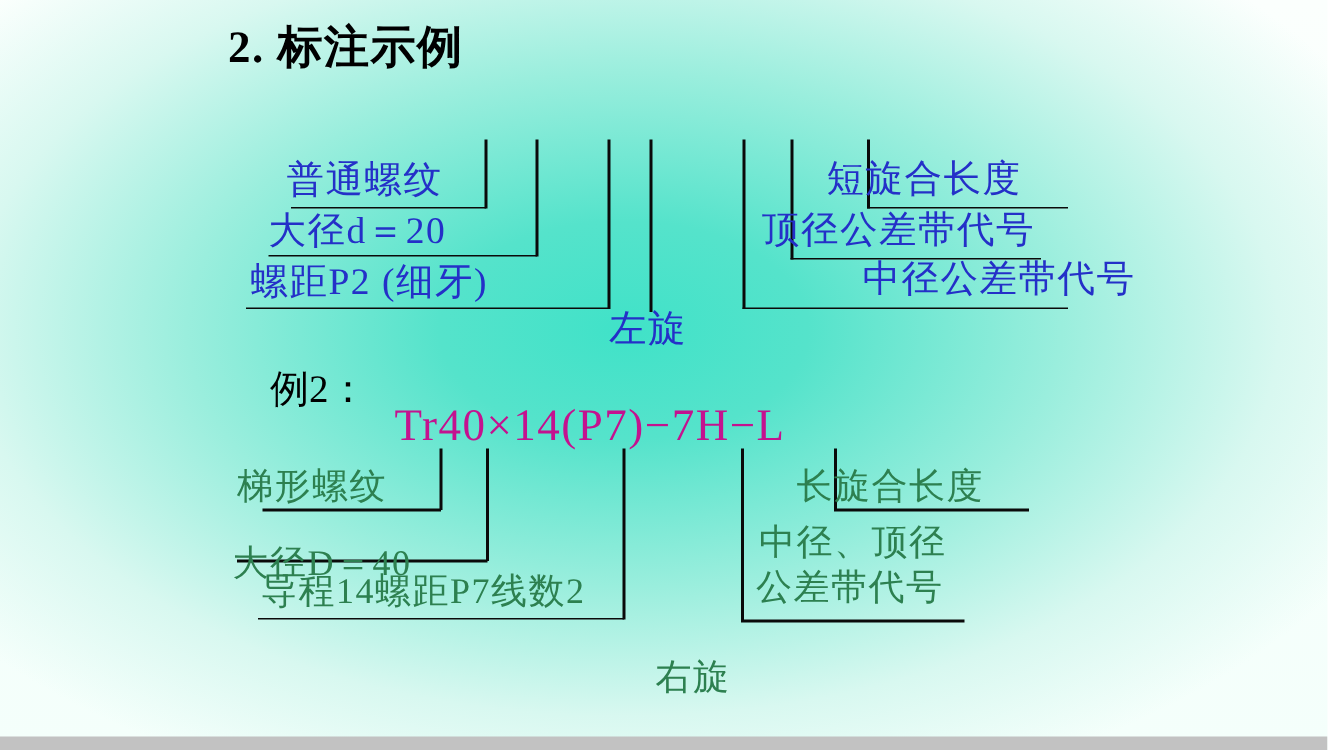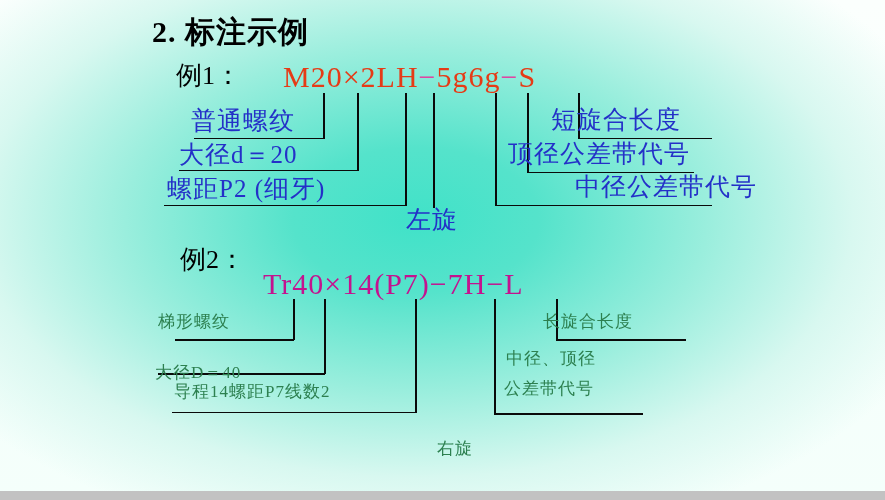--- a/index.html
+++ b/index.html
@@ -19,36 +19,32 @@
     text-align: center;
   }
   .t{position:absolute;line-height:1.05;white-space:nowrap;}
   .title{font-size:30px;font-weight:bold;color:var(--title-color);letter-spacing:1px;}
   .exlabel{font-size:26px;color:var(--title-color);}
   .formula{font-size:30px;letter-spacing:1px;}
   .f-red{color:var(--formula1-main);}
   .f-pink{color:var(--formula1-dash);}
   .formula2{color:var(--formula2-color);}
   .lblue{font-size:25px;color:var(--label-blue);letter-spacing:1px;}
-  .lgreen{font-size:17px;color:var(--label-green);letter-spacing:1px;}
+  .lgreen{font-size:24px;color:var(--label-green);letter-spacing:1px;}
   .ln{position:absolute;background:var(--line-color);}
   .bottombar{position:absolute;left:0;bottom:0;width:885px;height:9px;background:var(--bottom-bar);}
 </style>
 </head>
 <body>
 
 <div id="slide">
 
   <div class="t title" style="left:152px;top:16px;">2. 标注示例</div>
 
-  <div class="t exlabel" style="left:176px;top:62px;">例1：</div>
 
-  <div class="t formula" style="left:283px;top:61px;">
-    <span class="f-red">M20×2LH</span><span class="f-pink">−</span><span class="f-red">5g6g</span><span class="f-pink">−</span><span class="f-red">S</span>
-  </div>
 
   <div class="ln" style="left:323px;top:93px;width:1.5px;height:46px;"></div>
   <div class="ln" style="left:357px;top:93px;width:1.5px;height:78px;"></div>
   <div class="ln" style="left:405px;top:93px;width:1.5px;height:113px;"></div>
   <div class="ln" style="left:433px;top:93px;width:1.5px;height:115px;"></div>
   <div class="ln" style="left:495px;top:93px;width:1.5px;height:113px;"></div>
   <div class="ln" style="left:527px;top:93px;width:1.5px;height:80px;"></div>
   <div class="ln" style="left:578px;top:93px;width:1.5px;height:46px;"></div>
 
   <div class="ln" style="left:194px;top:137.5px;width:130px;height:1.5px;"></div>
@@ -79,18 +75,18 @@
   <div class="ln" style="left:175px;top:339px;width:119px;height:1.5px;"></div>
   <div class="ln" style="left:158px;top:373px;width:167px;height:1.5px;"></div>
   <div class="ln" style="left:172px;top:411.5px;width:244px;height:1.5px;"></div>
   <div class="ln" style="left:556px;top:339px;width:130px;height:1.5px;"></div>
   <div class="ln" style="left:494px;top:413px;width:149px;height:1.5px;"></div>
 
   <div class="t lgreen" style="left:158px;top:313px;">梯形螺纹</div>
   <div class="t lgreen" style="left:155px;top:364px;">大径D＝40</div>
   <div class="t lgreen" style="left:174px;top:383px;">导程14螺距P7线数2</div>
   <div class="t lgreen" style="left:437px;top:440px;">右旋</div>
-  <div class="t lgreen" style="left:531px;top:313px;margin-left:12px;">长旋合长度</div>
+  <div class="t lgreen" style="left:531px;top:313px;">长旋合长度</div>
   <div class="t lgreen" style="left:506px;top:350px;">中径、顶径</div>
   <div class="t lgreen" style="left:504px;top:380px;">公差带代号</div>
 
   <div class="bottombar"></div>
 </div>
 
 </body></html>

